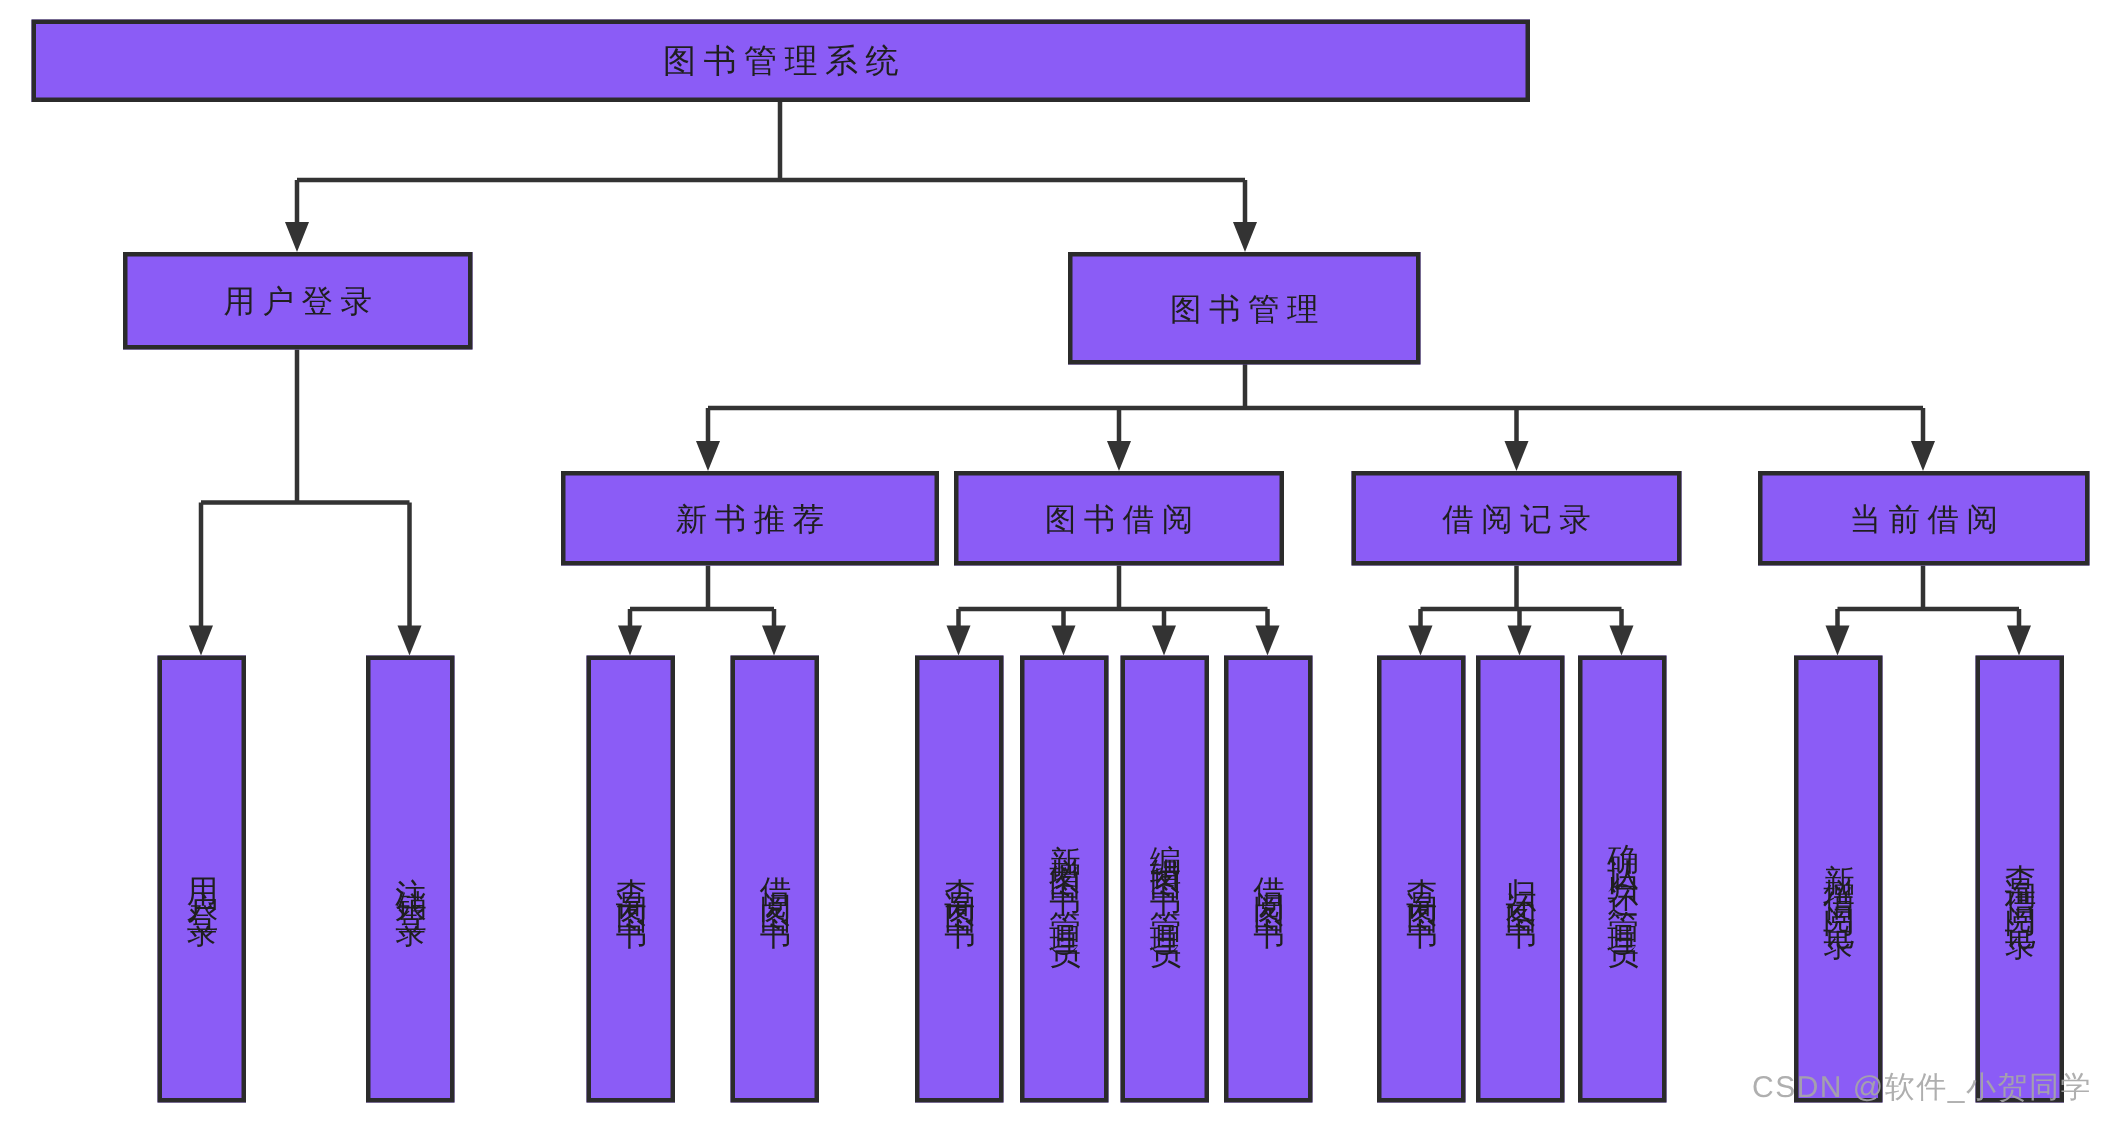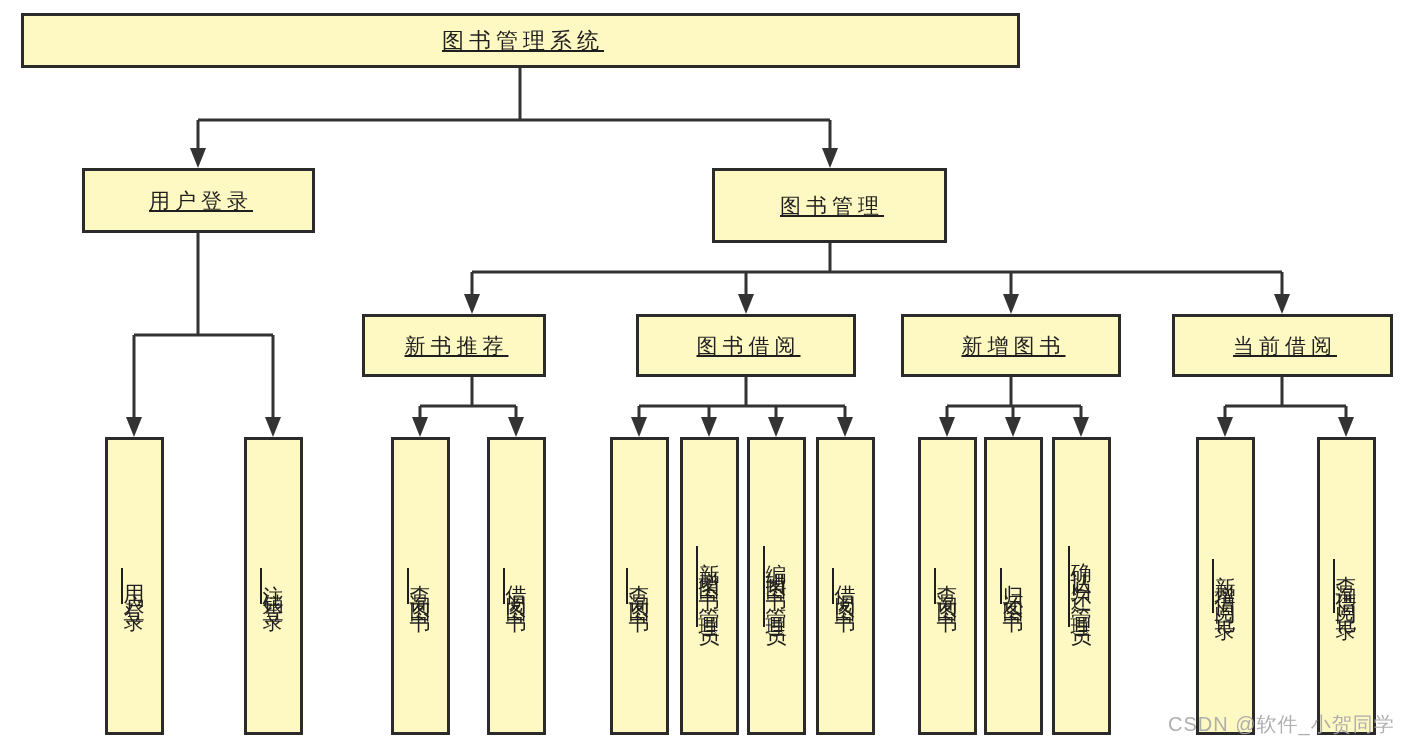--- a/index.html
+++ b/index.html
@@ -13,27 +13,26 @@
   }
   .connectors {
     position: absolute;
     left: 0; top: 0;
     width: 1405px; height: 747px;
     pointer-events: none;
   }
   .node {
     position: absolute;
     box-sizing: border-box;
-    background: #fef9c3;
+    background: #8b5cf6;
     border: 3px solid #2b2b2b;
     display: flex;
     align-items: center;
     justify-content: center;
     color: #1f1f1f;
-    text-decoration: underline;
   }
   .hbox {
     font-size: 21px;
     letter-spacing: 5px;
     text-indent: 5px; 
     white-space: nowrap;
   }
   .rootbox { font-size: 22px; }
   .vbox {
     writing-mode: vertical-rl;
@@ -95,23 +94,23 @@
       <polygon points="1217,417 1233,417 1225,437"></polygon>
       <polygon points="1338,417 1354,417 1346,437"></polygon>
     </g>
   </svg>
 
   <div class="node hbox rootbox" style="left:21px; top:13px; width:999px; height:55px;">图书管理系统</div>
 
   <div class="node hbox" style="left:82px; top:168px; width:233px; height:65px;">用户登录</div>
   <div class="node hbox" style="left:712px; top:168px; width:235px; height:75px;">图书管理</div>
 
-  <div class="node hbox" style="left:362px; top:314px; width:184px; height:63px;">新书推荐</div>
+  <div class="node hbox" style="left:374px; top:314px; width:252px; height:63px;">新书推荐</div>
   <div class="node hbox" style="left:636px; top:314px; width:220px; height:63px;">图书借阅</div>
-  <div class="node hbox" style="left:901px; top:314px; width:220px; height:63px;">新增图书</div>
+  <div class="node hbox" style="left:901px; top:314px; width:220px; height:63px;">借阅记录</div>
   <div class="node hbox" style="left:1172px; top:314px; width:221px; height:63px;">当前借阅</div>
 
   <div class="node vbox" style="left:105px; top:437px; width:59px; height:298px;">用户登录</div>
   <div class="node vbox" style="left:244px; top:437px; width:59px; height:298px;">注销登录</div>
 
   <div class="node vbox" style="left:391px; top:437px; width:59px; height:298px;">查询图书</div>
   <div class="node vbox" style="left:487px; top:437px; width:59px; height:298px;">借阅图书</div>
 
   <div class="node vbox" style="left:610px; top:437px; width:59px; height:298px;">查询图书</div>
   <div class="node vbox" style="left:680px; top:437px; width:59px; height:298px;">新增图书（管理员）</div>

